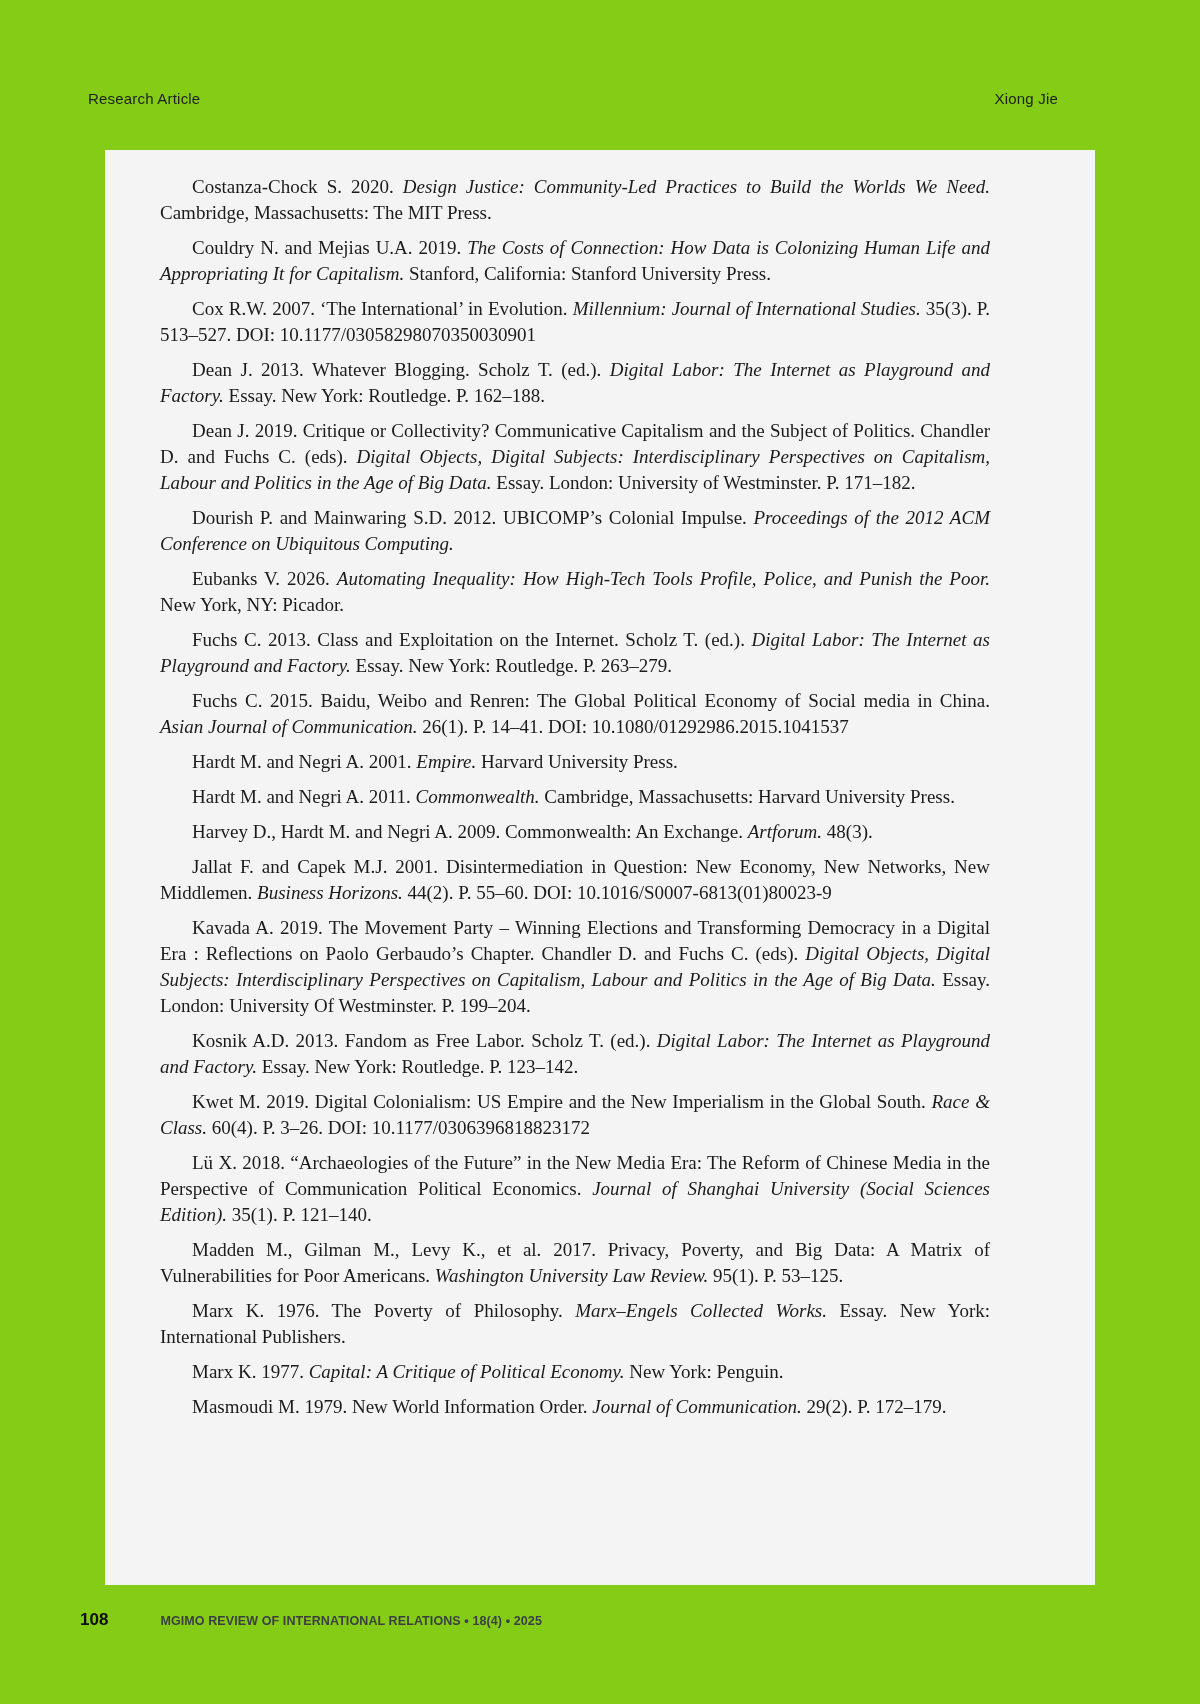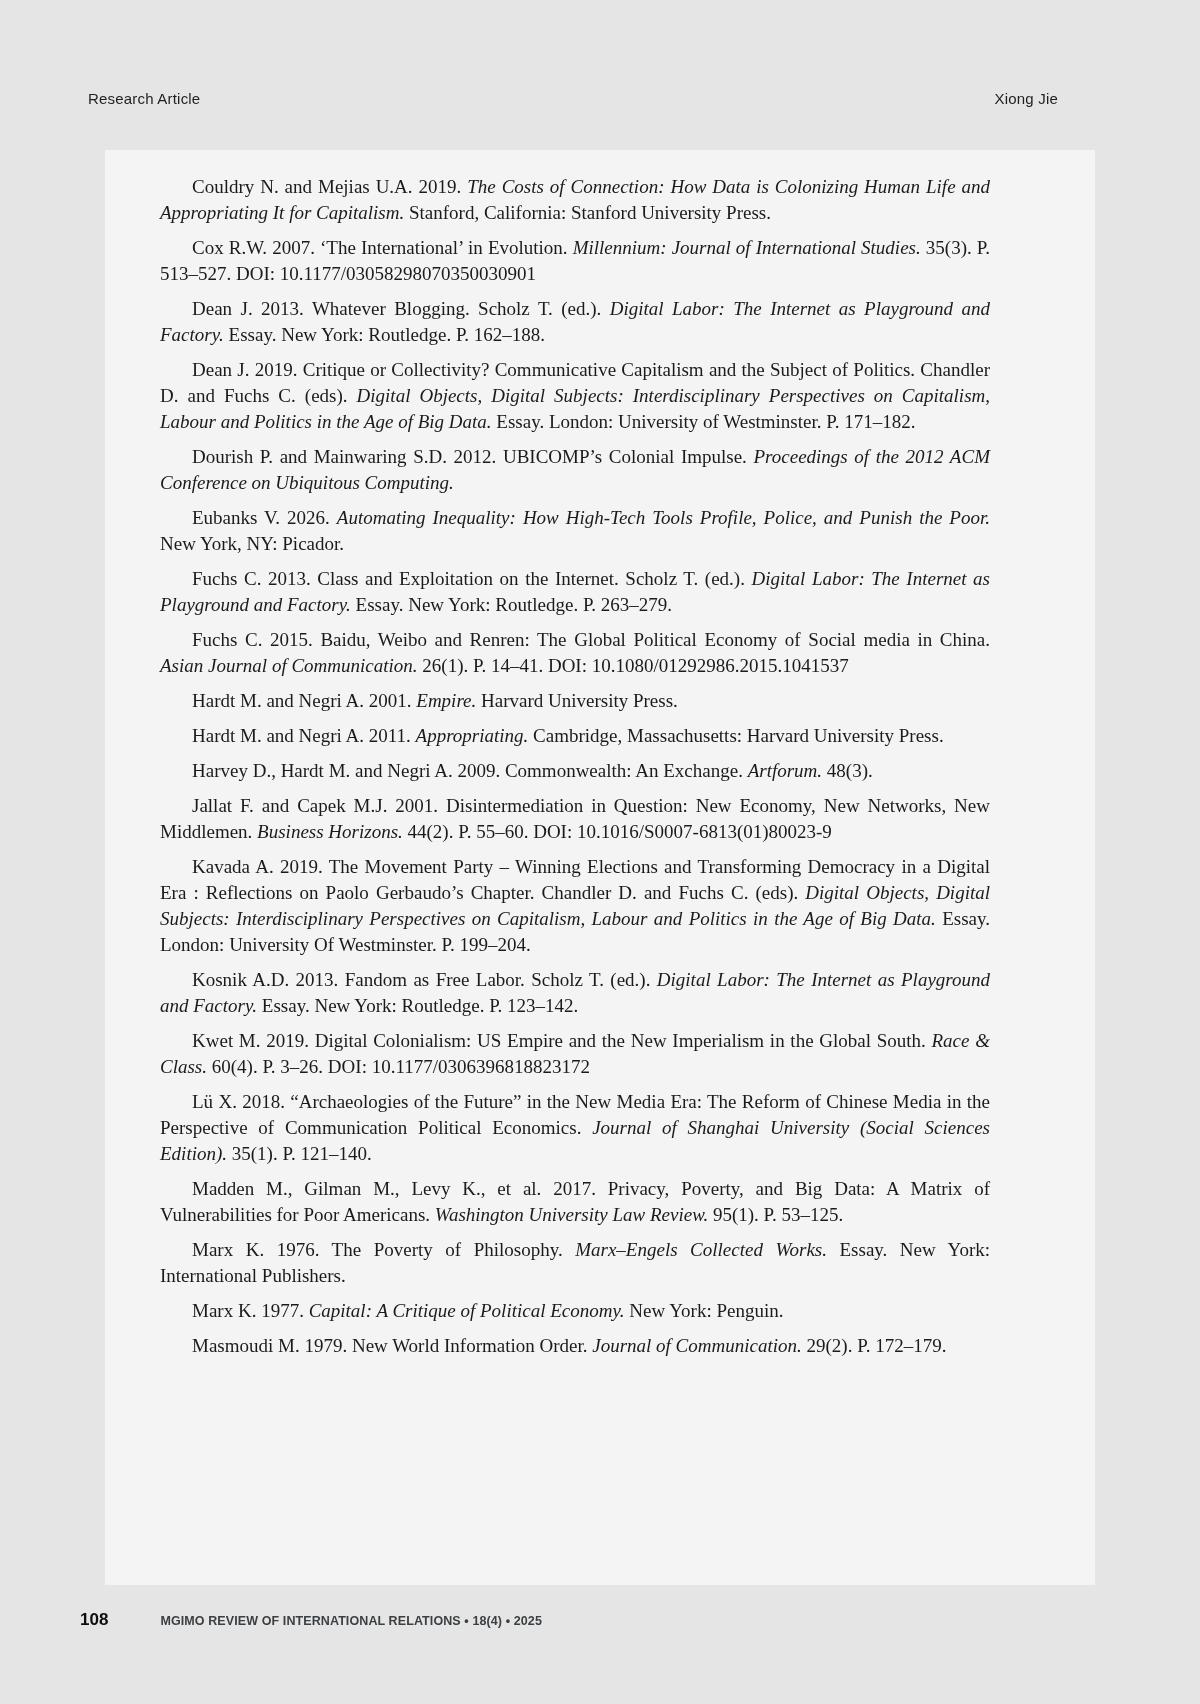--- a/index.html
+++ b/index.html
@@ -10,21 +10,21 @@
   body {
     width: 1200px;
     height: 1704px;
     position: relative;
     font-family: "Liberation Serif", serif;
     overflow: hidden;
   }
   .page {
     position: absolute;
     inset: 0;
-    background: #e5e5e5;
+    background: #84cc16;
   }
   .running-head {
     position: absolute;
     top: 90px;
     left: 88px;
     right: 142px;
     display: flex;
     justify-content: space-between;
     align-items: baseline;
     font-family: "Liberation Sans", sans-serif;
@@ -85,30 +85,31 @@
 
 <div class="page">
 
   <div class="running-head">
     <span>Research Article</span>
     <span>Xiong Jie</span>
   </div>
 
   <div class="content-box">
     <div class="refs" id="refs">
+        <p><span>Costanza-Chock S. 2020. </span><i>Design Justice: Community-Led Practices to Build the Worlds We Need.</i><span> Cambridge, Massachusetts: The MIT Press.</span></p>
         <p><span>Couldry N. and Mejias U.A. 2019. </span><i>The Costs of Connection: How Data is Colonizing Human Life and Appropriating It for Capitalism.</i><span> Stanford, California: Stanford University Press.</span></p>
         <p><span>Cox R.W. 2007. ‘The International’ in Evolution. </span><i>Millennium: Journal of International Studies.</i><span> 35(3). P. 513–527. DOI: 10.1177/03058298070350030901</span></p>
         <p><span>Dean J. 2013. Whatever Blogging. Scholz T. (ed.). </span><i>Digital Labor: The Internet as Playground and Factory.</i><span> Essay. New York: Routledge. P. 162–188.</span></p>
         <p><span>Dean J. 2019. Critique or Collectivity? Communicative Capitalism and the Subject of Politics. Chandler D. and Fuchs C. (eds). </span><i>Digital Objects, Digital Subjects: Interdisciplinary Perspectives on Capitalism, Labour and Politics in the Age of Big Data.</i><span> Essay. London: University of Westminster. P. 171–182.</span></p>
         <p><span>Dourish P. and Mainwaring S.D. 2012. UBICOMP’s Colonial Impulse. </span><i>Proceedings of the 2012 ACM Conference on Ubiquitous Computing.</i></p>
         <p><span>Eubanks V. 2026. </span><i>Automating Inequality: How High-Tech Tools Profile, Police, and Punish the Poor.</i><span> New York, NY: Picador.</span></p>
         <p><span>Fuchs C. 2013. Class and Exploitation on the Internet. Scholz T. (ed.). </span><i>Digital Labor: The Internet as Playground and Factory.</i><span> Essay. New York: Routledge. P. 263–279.</span></p>
         <p><span>Fuchs C. 2015. Baidu, Weibo and Renren: The Global Political Economy of Social media in China. </span><i>Asian Journal of Communication.</i><span> 26(1). P. 14–41. DOI: 10.1080/01292986.2015.1041537</span></p>
         <p><span>Hardt M. and Negri A. 2001. </span><i>Empire.</i><span> Harvard University Press.</span></p>
-        <p><span>Hardt M. and Negri A. 2011. </span><i>Appropriating.</i><span> Cambridge, Massachusetts: Harvard University Press.</span></p>
+        <p><span>Hardt M. and Negri A. 2011. </span><i>Commonwealth.</i><span> Cambridge, Massachusetts: Harvard University Press.</span></p>
         <p><span>Harvey D., Hardt M. and Negri A. 2009. Commonwealth: An Exchange. </span><i>Artforum.</i><span> 48(3).</span></p>
         <p><span>Jallat F. and Capek M.J. 2001. Disintermediation in Question: New Economy, New Networks, New Middlemen. </span><i>Business Horizons.</i><span> 44(2). P. 55–60. DOI: 10.1016/S0007-6813(01)80023-9</span></p>
         <p><span>Kavada A. 2019. The Movement Party – Winning Elections and Transforming Democracy in a Digital Era : Reflections on Paolo Gerbaudo’s Chapter. Chandler D. and Fuchs C. (eds). </span><i>Digital Objects, Digital Subjects: Interdisciplinary Perspectives on Capitalism, Labour and Politics in the Age of Big Data.</i><span> Essay. London: University Of Westminster. P. 199–204.</span></p>
         <p><span>Kosnik A.D. 2013. Fandom as Free Labor. Scholz T. (ed.). </span><i>Digital Labor: The Internet as Playground and Factory.</i><span> Essay. New York: Routledge. P. 123–142.</span></p>
         <p><span>Kwet M. 2019. Digital Colonialism: US Empire and the New Imperialism in the Global South. </span><i>Race &amp; Class.</i><span> 60(4). P. 3–26. DOI: 10.1177/0306396818823172</span></p>
         <p><span>Lü X. 2018. “Archaeologies of the Future” in the New Media Era: The Reform of Chinese Media in the Perspective of Communication Political Economics. </span><i>Journal of Shanghai University (Social Sciences Edition).</i><span> 35(1). P. 121–140.</span></p>
         <p><span>Madden M., Gilman M., Levy K., et al. 2017. Privacy, Poverty, and Big Data: A Matrix of Vulnerabilities for Poor Americans. </span><i>Washington University Law Review.</i><span> 95(1). P. 53–125.</span></p>
         <p><span>Marx K. 1976. The Poverty of Philosophy. </span><i>Marx–Engels Collected Works.</i><span> Essay. New York: International Publishers.</span></p>
         <p><span>Marx K. 1977. </span><i>Capital: A Critique of Political Economy.</i><span> New York: Penguin.</span></p>
         <p><span>Masmoudi M. 1979. New World Information Order. </span><i>Journal of Communication.</i><span> 29(2). P. 172–179.</span></p>

